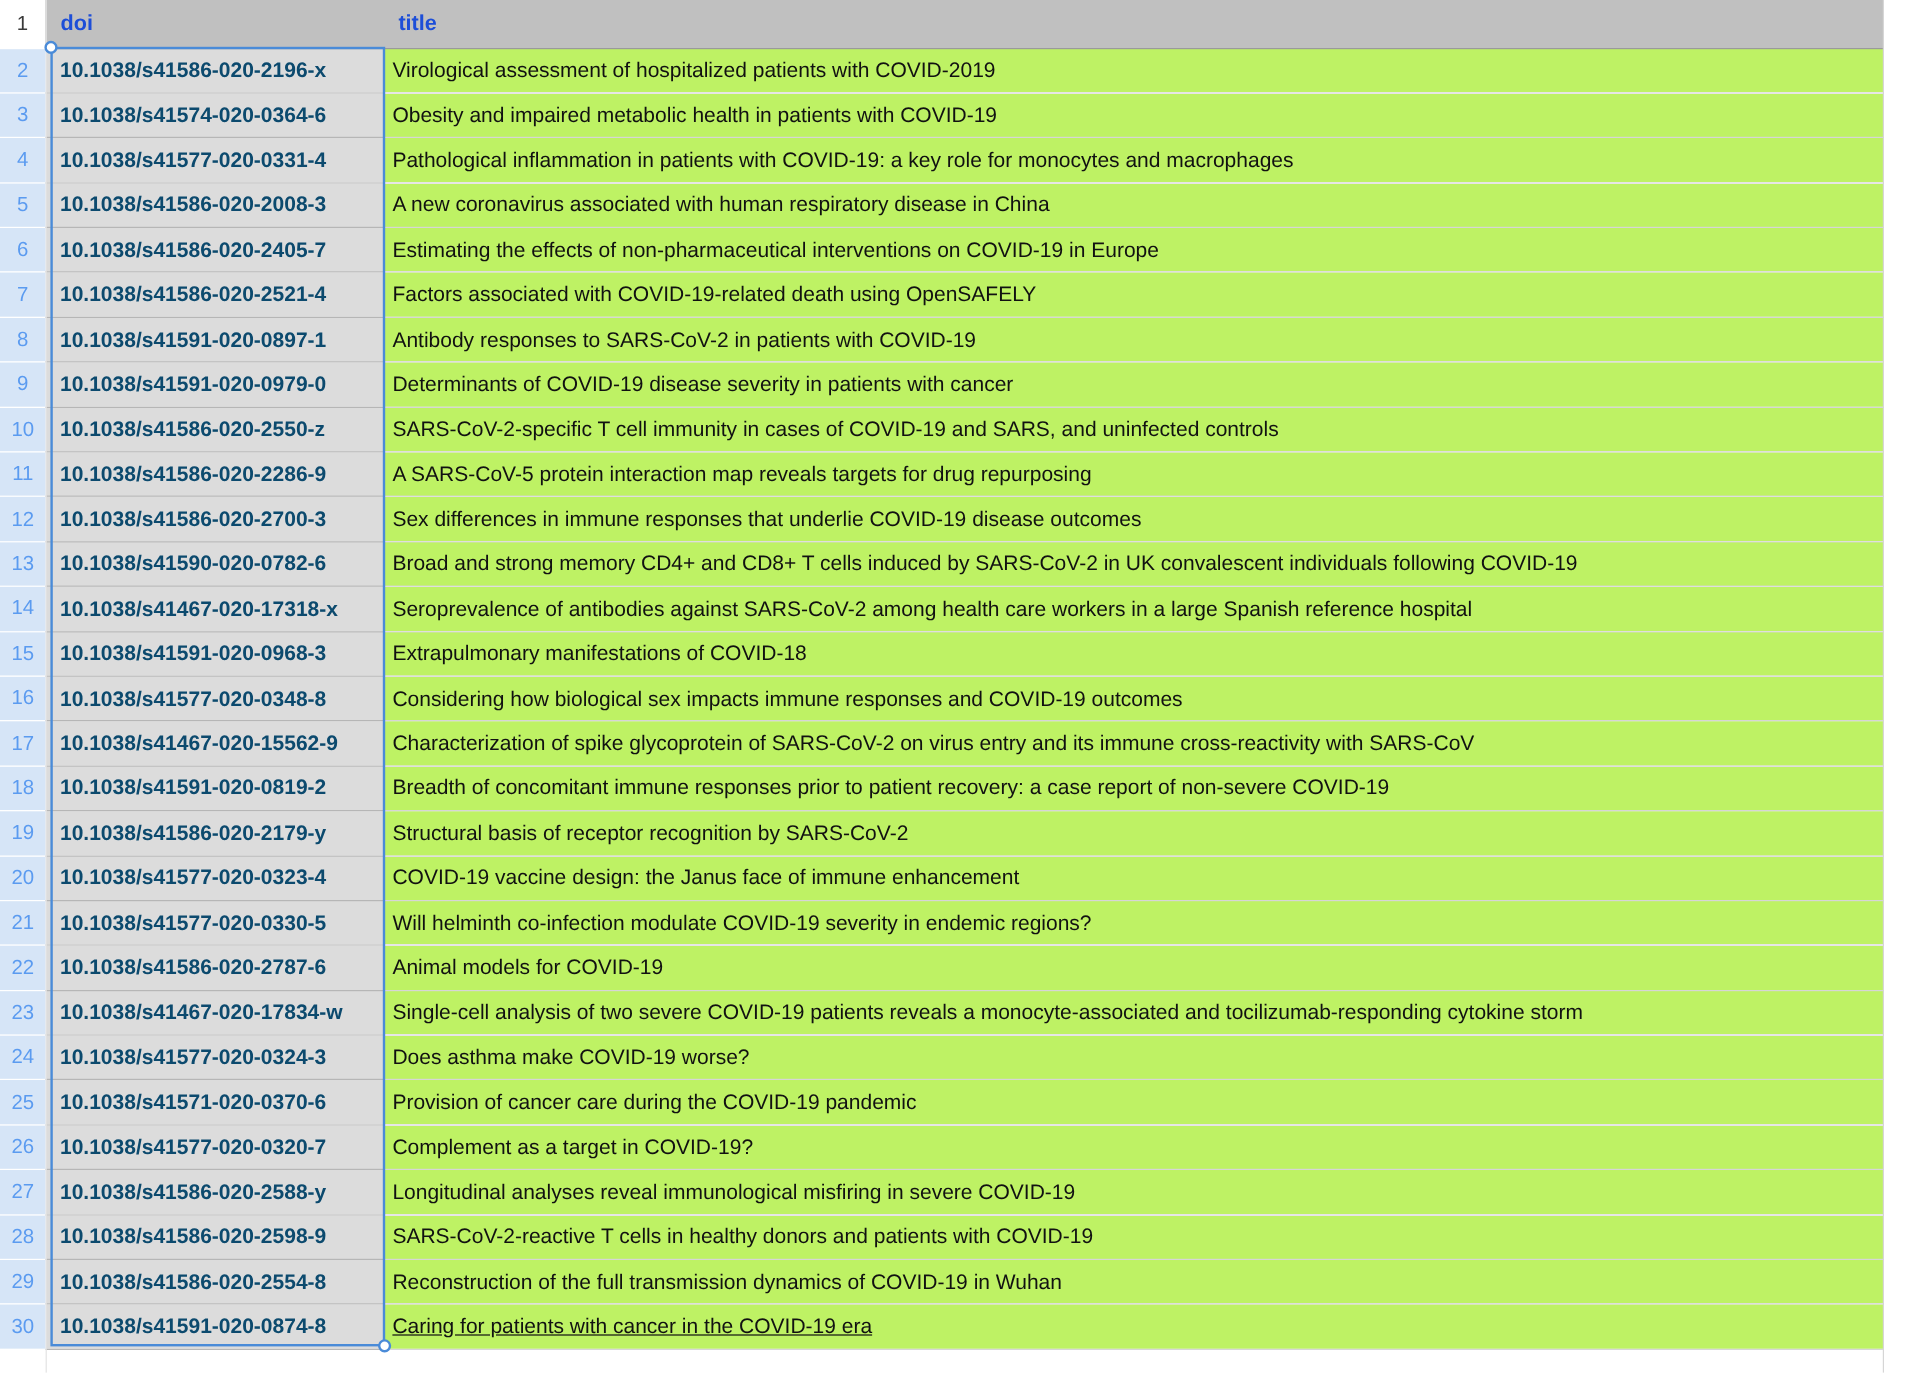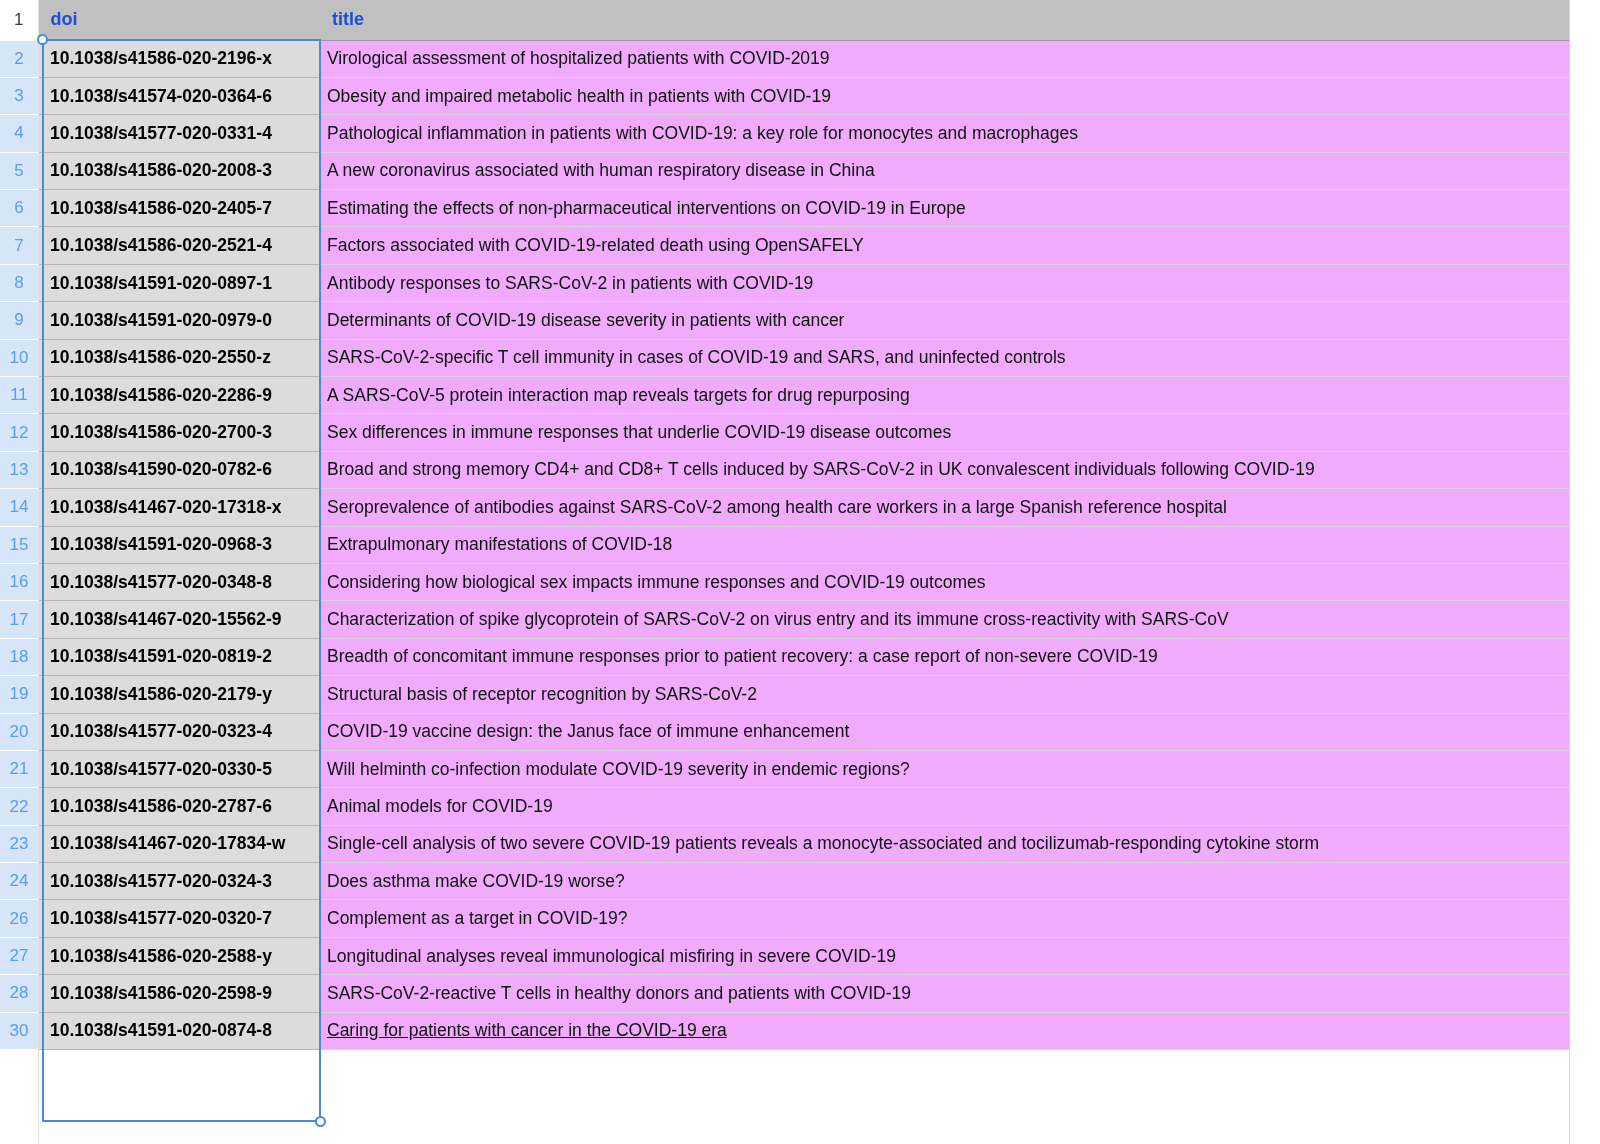--- a/index.html
+++ b/index.html
@@ -56,31 +56,31 @@
     font-size: 18px;
     padding: 0 0 0 12px;
     vertical-align: middle;
     border-bottom: 1px solid #9a9a9a;
   }
   td.colhdr.first { border-left: 1px solid #c0c0c0; }
 
   
   td.cell-doi {
     background: #dcdcdc;
-    color: #000000;
+    color: #0c4a6e;
     font-weight: bold;
     font-size: 17.5px;
     padding: 0 0 0 12px;
     vertical-align: middle;
     border-bottom: 1px solid #b6b6b6;
     white-space: nowrap;
     overflow: hidden;
   }
   td.cell-title {
-    background: #f0abfc;
+    background: #bef264;
     color: #111111;
     font-weight: normal;
     font-size: 17.5px;
     padding: 0 0 0 7px;
     vertical-align: middle;
     border-bottom: 1px solid #d6d6d6;
     white-space: nowrap;
     overflow: hidden;
   }
   tr.row:last-child td.cell-title { border-bottom: 1px solid #d6d6d6; text-decoration: underline; }
@@ -251,33 +251,43 @@
           <td class="rowhdr selected">23</td>
           <td class="cell-doi">10.1038/s41467-020-17834-w</td>
           <td class="cell-title">Single-cell analysis of two severe COVID-19 patients reveals a monocyte-associated and tocilizumab-responding cytokine storm</td>
         </tr>
         <tr class="row">
           <td class="rowhdr selected">24</td>
           <td class="cell-doi">10.1038/s41577-020-0324-3</td>
           <td class="cell-title">Does asthma make COVID-19 worse?</td>
         </tr>
         <tr class="row">
+          <td class="rowhdr selected">25</td>
+          <td class="cell-doi">10.1038/s41571-020-0370-6</td>
+          <td class="cell-title">Provision of cancer care during the COVID-19 pandemic</td>
+        </tr>
+        <tr class="row">
           <td class="rowhdr selected">26</td>
           <td class="cell-doi">10.1038/s41577-020-0320-7</td>
           <td class="cell-title">Complement as a target in COVID-19?</td>
         </tr>
         <tr class="row">
           <td class="rowhdr selected">27</td>
           <td class="cell-doi">10.1038/s41586-020-2588-y</td>
           <td class="cell-title">Longitudinal analyses reveal immunological misfiring in severe COVID-19</td>
         </tr>
         <tr class="row">
           <td class="rowhdr selected">28</td>
           <td class="cell-doi">10.1038/s41586-020-2598-9</td>
           <td class="cell-title">SARS-CoV-2-reactive T cells in healthy donors and patients with COVID-19</td>
+        </tr>
+        <tr class="row">
+          <td class="rowhdr selected">29</td>
+          <td class="cell-doi">10.1038/s41586-020-2554-8</td>
+          <td class="cell-title">Reconstruction of the full transmission dynamics of COVID-19 in Wuhan</td>
         </tr>
         <tr class="row">
           <td class="rowhdr selected">30</td>
           <td class="cell-doi">10.1038/s41591-020-0874-8</td>
           <td class="cell-title">Caring for patients with cancer in the COVID-19 era</td>
         </tr>
       </tbody>
   </table>
 
   <div id="gutter-rule"></div>

